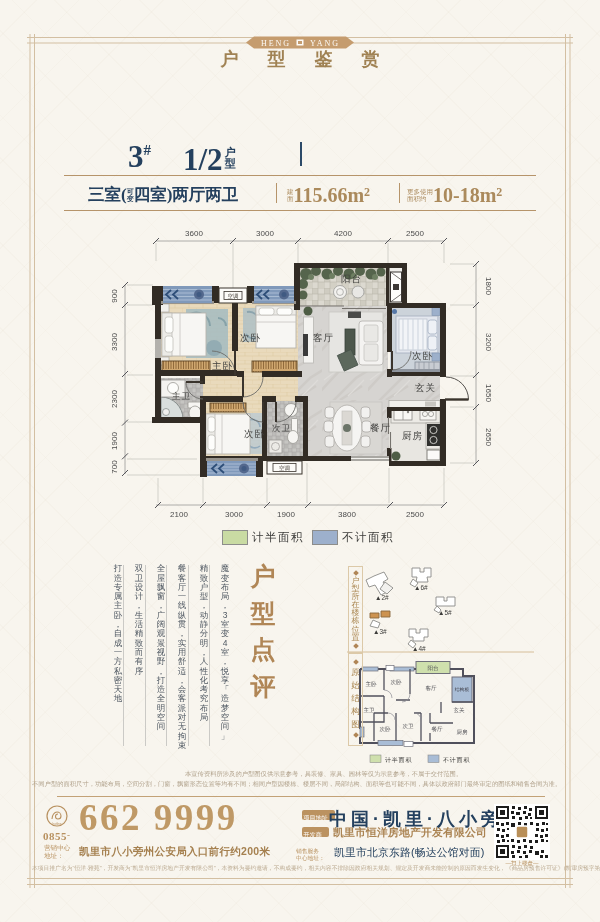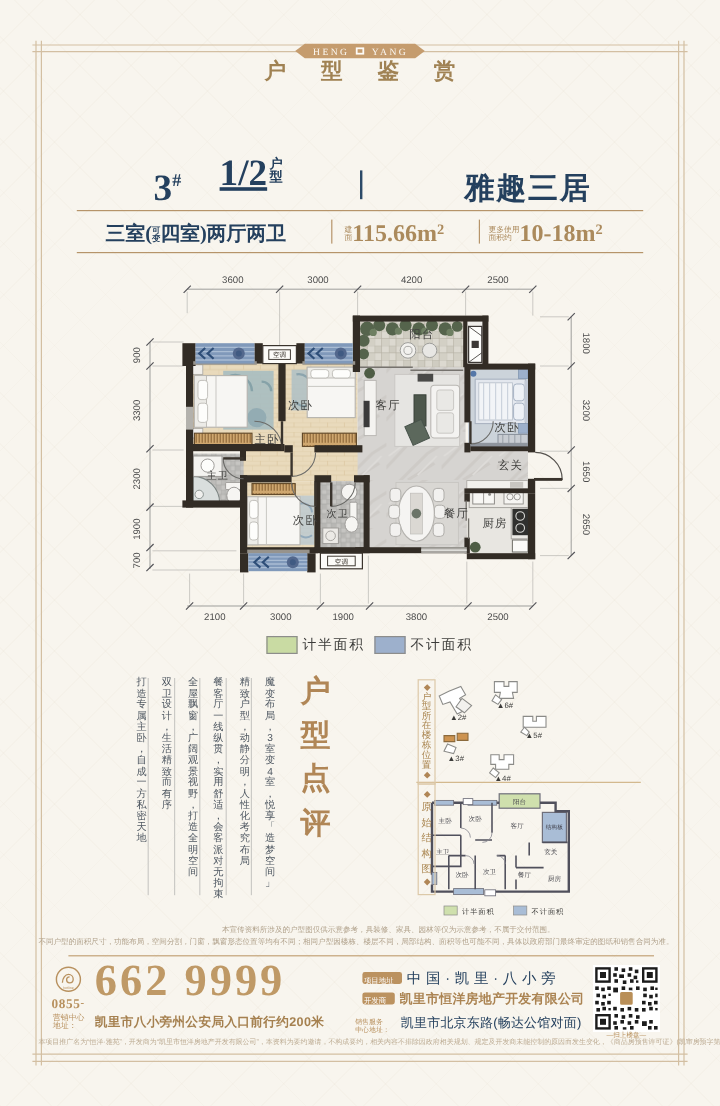--- a/index.html
+++ b/index.html
@@ -43,25 +43,24 @@
     <text x="276" y="45.6" text-anchor="middle" font-family="Liberation Serif,serif" font-size="8" letter-spacing="2" fill="#fdfbf7">HENG</text>
     <rect x="296.5" y="39.5" width="7" height="6" fill="#fdfbf7"></rect>
     <rect x="298" y="41" width="4" height="3" fill="#c59c6e"></rect>
     <text x="325" y="45.6" text-anchor="middle" font-family="Liberation Serif,serif" font-size="8" letter-spacing="2" fill="#fdfbf7">YANG</text>
   </svg>
 
   <div class="abs serif" style="left:0;top:47px;width:600px;text-align:center;font-size:18px;letter-spacing:29px;color:#a08253;text-indent:29px;font-weight:bold;">户型鉴赏</div>
 
 
   <div class="abs serif navy" style="left:128px;top:139px;font-size:31px;font-weight:bold;">3<span style="font-size:15px;vertical-align:12px;">#</span></div>
-  <div class="abs serif navy" style="left:183px;top:126px;font-size:31px;font-weight:bold;text-decoration:underline;">1/2<span style="display:inline-block;vertical-align:3px;margin-left:2px;font-size:11px;line-height:11px;font-family:'Liberation Sans';font-weight:bold;">户<br>型</span></div>
+  <div class="abs serif navy" style="left:183px;top:142px;font-size:31px;font-weight:bold;">1/2<span style="display:inline-block;vertical-align:3px;margin-left:2px;font-size:11px;line-height:11px;font-family:'Liberation Sans';font-weight:bold;">户<br>型</span></div>
 
   <div class="abs" style="left:300px;top:142px;width:1.5px;height:24px;background:#2c4a68;"></div>
 
-  <div class="abs serif navy" style="left:387px;top:140px;font-size:25px;font-weight:bold;letter-spacing:1.5px;">雅趣三居</div>
 
   <div class="abs" style="left:64px;top:175px;width:472px;height:1px;background:#b6946a;"></div>
 
   <div class="abs" style="left:0;top:181px;width:600px;height:26px;">
 
     <div class="abs navy serif" style="left:88px;top:3px;font-size:16.5px;font-weight:bold;">三室<span style="font-size:17px;">(</span><span style="display:inline-block;vertical-align:-1px;font-size:7px;line-height:7px;font-family:'Liberation Sans';">可<br>变</span>四室<span style="font-size:17px;">)</span>两厅两卫</div>
 
     <div class="abs" style="left:276px;top:2px;width:1px;height:20px;background:#b6946a;"></div>
 
     <div class="abs gold" style="left:287px;top:3px;"><span style="display:inline-block;vertical-align:1px;font-size:6.5px;line-height:7px;">建<br>面</span><span class="serif" style="font-size:20px;font-weight:bold;letter-spacing:0px;">115.66m<span style="font-size:12px;vertical-align:6px;">2</span></span></div>
@@ -653,21 +652,21 @@
   <div class="abs serif" style="left:43px;top:830px;font-size:11px;font-weight:bold;color:#b8915f;letter-spacing:0.5px;">0855<span style="font-size:9px;vertical-align:2px;">-</span></div>
 
   <div class="abs serif" style="left:79px;top:796px;font-size:37px;font-weight:bold;color:#bf9966;letter-spacing:2.5px;">662&nbsp;9999</div>
 
   <div class="abs tiny" style="left:44px;top:845px;font-size:10px;line-height:10.5px;color:#b8915f;transform:scale(0.66);">营销中心<br>地址：</div>
 
   <div class="abs" style="left:79px;top:845px;font-size:10.5px;font-weight:bold;color:#a5804f;letter-spacing:0.3px;">凯里市八小旁州公安局入口前行约200米</div>
 
   <div class="abs" style="left:302px;top:810px;width:33px;height:10px;background:#bb9260;border-radius:2px;overflow:hidden;"><span class="tiny" style="display:inline-block;font-size:10px;line-height:16px;color:#fff;transform:scale(0.62);padding-left:2px;">项目地址</span></div>
 
-  <div class="abs navy" style="left:339px;top:807px;font-size:12px;font-weight:normal;letter-spacing:4px;">中国·凯里·八小旁</div>
+  <div class="abs navy" style="left:329px;top:807px;font-size:18px;font-weight:bold;letter-spacing:4px;">中国·凯里·八小旁</div>
 
   <div class="abs" style="left:302px;top:827px;width:27px;height:10px;background:#bb9260;border-radius:2px;overflow:hidden;"><span class="tiny" style="display:inline-block;font-size:10px;line-height:16px;color:#fff;transform:scale(0.62);padding-left:2px;">开发商</span></div>
 
   <div class="abs" style="left:333px;top:826px;font-size:10.8px;font-weight:bold;color:#ab8453;letter-spacing:0.2px;">凯里市恒洋房地产开发有限公司</div>
 
   <div class="abs tiny" style="left:296px;top:849px;font-size:9px;line-height:9.5px;color:#b8915f;transform:scale(0.64);">销售服务<br>中心地址：</div>
 
   <div class="abs navy" style="left:334px;top:846px;font-size:10.8px;font-weight:normal;letter-spacing:0.2px;">凯里市北京东路(畅达公馆对面)</div>
 
   <svg class="abs" style="left:494px;top:804px" width="56" height="62" viewBox="0 0 56 62">

